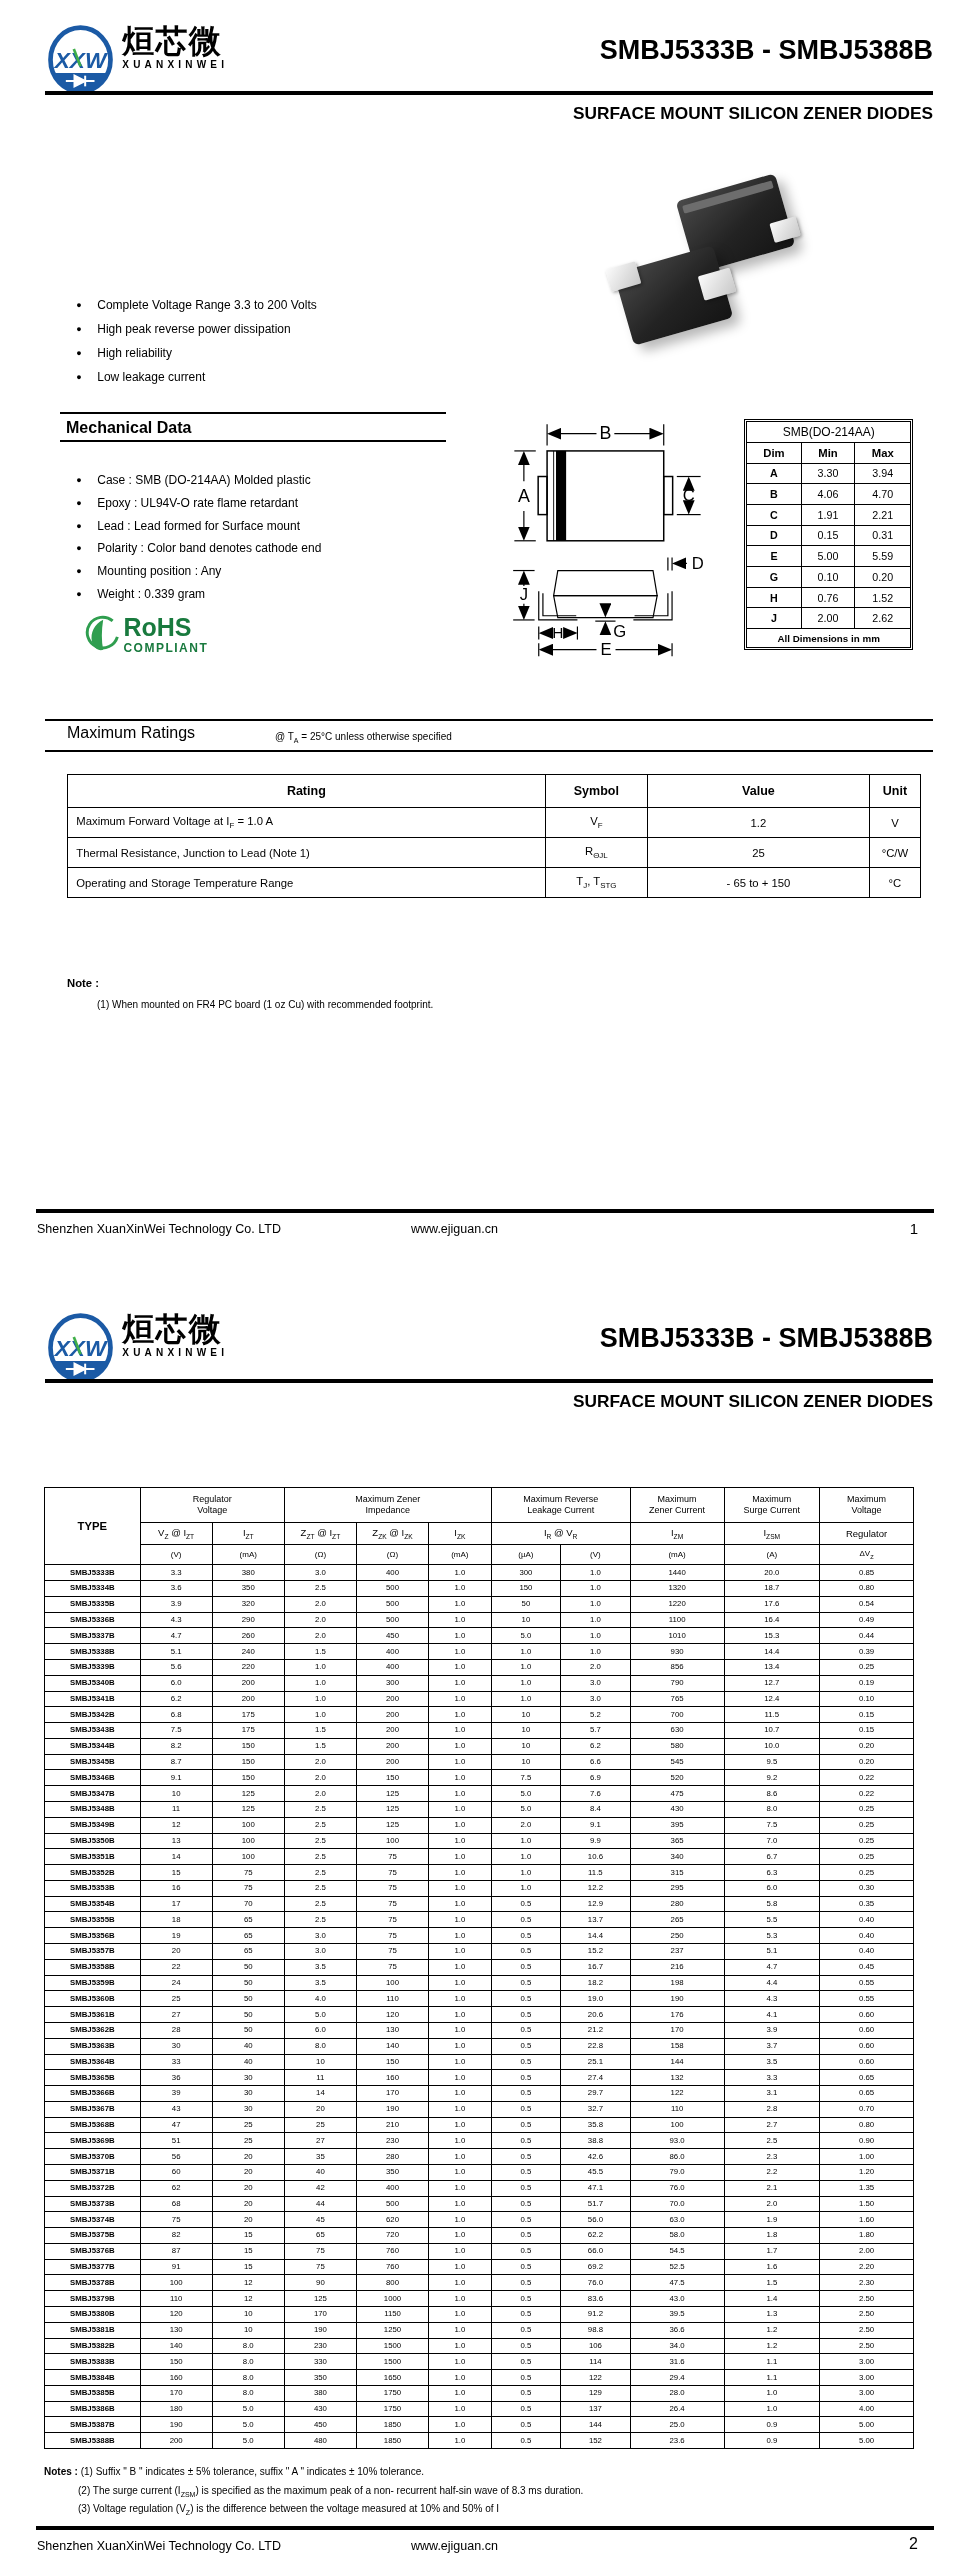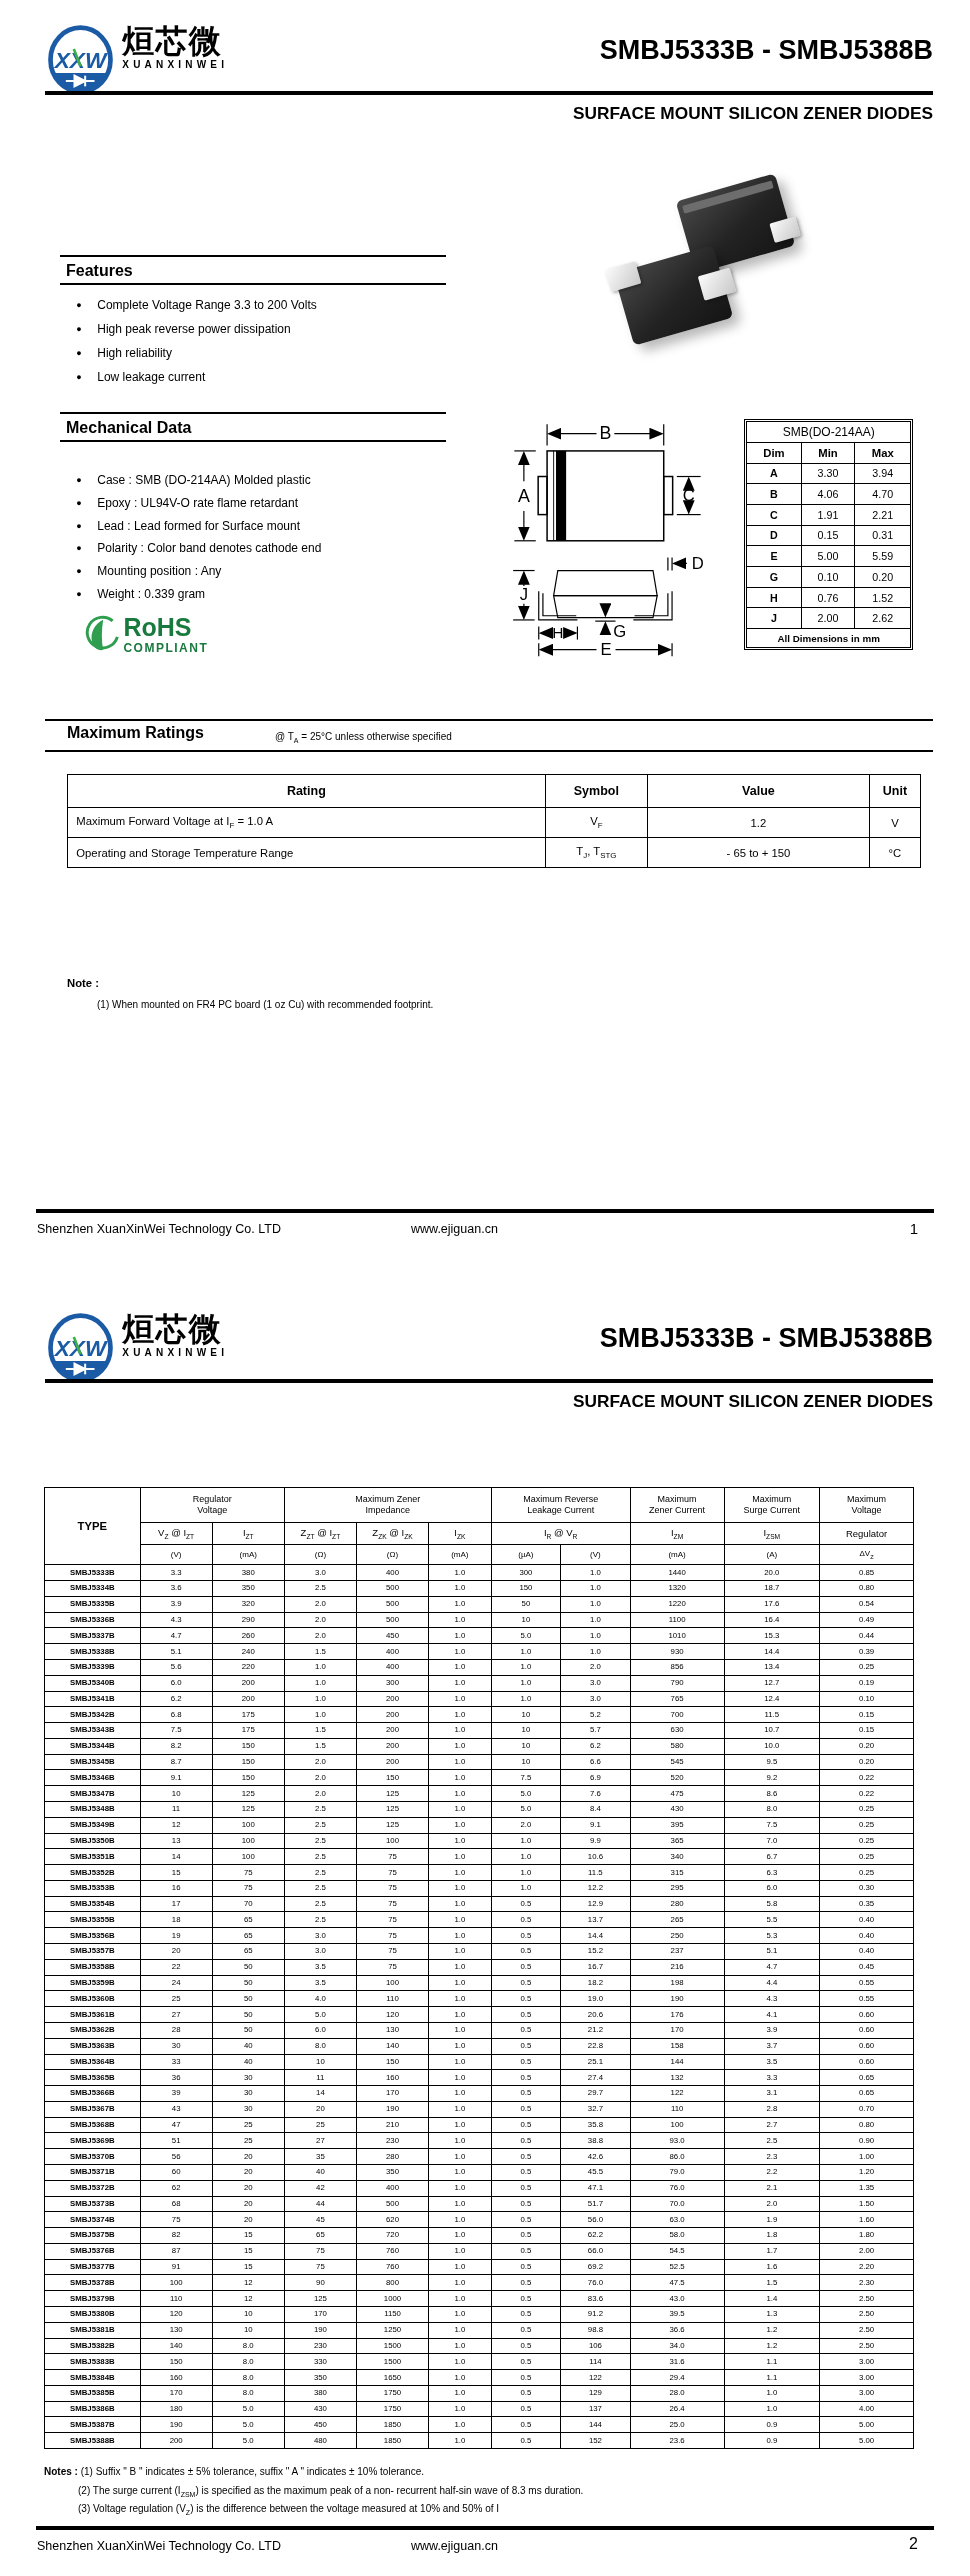--- a/index.html
+++ b/index.html
@@ -56,21 +56,21 @@
   .dims-wrap{left:744px;top:419px;width:165px;border:1.2px solid #000;padding:1.2px;background:#fff;}
   .dims{width:100%;font-size:10.7px;}
   .dims th,.dims td{border:0.9px solid #000;height:19.7px;padding:0 2.4px;}
   .dims .title-row th{font-size:12px;font-weight:normal;}
   .dims thead .hdr th{font-weight:bold;font-size:11.3px;}
   .dims tbody td.first{font-weight:bold;}
   .dims tfoot td{font-weight:bold;font-size:9.8px;height:18px;margin-top:36px;}
 
   
   .mr-rule1{left:45px;right:37px;top:719px;height:2.4px;background:#000;}
-  .mr-head{left:67px;top:724px;font-size:16px;font-weight:bold;}
+  .mr-head{left:67px;top:724px;font-size:16px;font-weight:normal;}
   .mr-cond{left:275px;top:731px;font-size:10px;}
   .mr-rule2{left:45px;right:37px;top:750px;height:1.8px;background:#000;}
   .ratings{left:67px;top:774px;width:854px;border:1.2px solid #000;}
   .ratings th{font-size:12.5px;height:32px;padding:0 3.6px;}
   .ratings td{font-size:11.3px;height:29px;padding:0 3.6px;}
   .ratings tbody td.first{text-align:left;padding-left:8.3px;}
   .note-label{left:67px;top:977px;font-size:11.3px;font-weight:bold;}
   .note-1{left:97px;top:999px;font-size:10px;}
 
   
@@ -118,25 +118,20 @@
     <div class="logo-texts">
       <div class="cn">烜芯微</div>
       <div class="en">XUANXINWEI</div>
     </div>
   </div>
   <div class="abs hdr-title">SMBJ5333B - SMBJ5388B</div>
   <div class="abs hdr-rule"></div>
   <div class="abs hdr-sub">SURFACE MOUNT SILICON ZENER DIODES</div>
 
 
-  <div class="abs sect" style="top:255px">
-    <div class="rule-top"></div>
-    <h2>Features</h2>
-    <div class="rule-bot"></div>
-  </div>
   <ul class="abs blist feat" style="left:68px;top:293px">
     <li>
         <span class="bullet">●</span>
         <span>Complete Voltage Range 3.3 to 200 Volts</span>
       </li>
     <li>
         <span class="bullet">●</span>
         <span>High peak reverse power dissipation</span>
       </li>
     <li>
@@ -371,20 +366,26 @@
         <th>Value</th>
         <th>Unit</th>
       </tr>
     </thead>
     <tbody>
         <tr>
           <td class="first">Maximum Forward Voltage at I<sub>F</sub> = 1.0 A</td>
           <td>V<sub>F</sub></td>
           <td>1.2</td>
           <td>V</td>
+        </tr>
+        <tr>
+          <td class="first">Thermal Resistance, Junction to Lead  (Note 1)</td>
+          <td>R<sub>ΘJL</sub></td>
+          <td>25</td>
+          <td>°C/W</td>
         </tr>
         <tr>
           <td class="first">Operating and Storage Temperature Range</td>
           <td>T<sub>J</sub>, T<sub>STG</sub></td>
           <td>- 65 to + 150</td>
           <td>°C</td>
         </tr>
       </tbody>
   </table>
 

